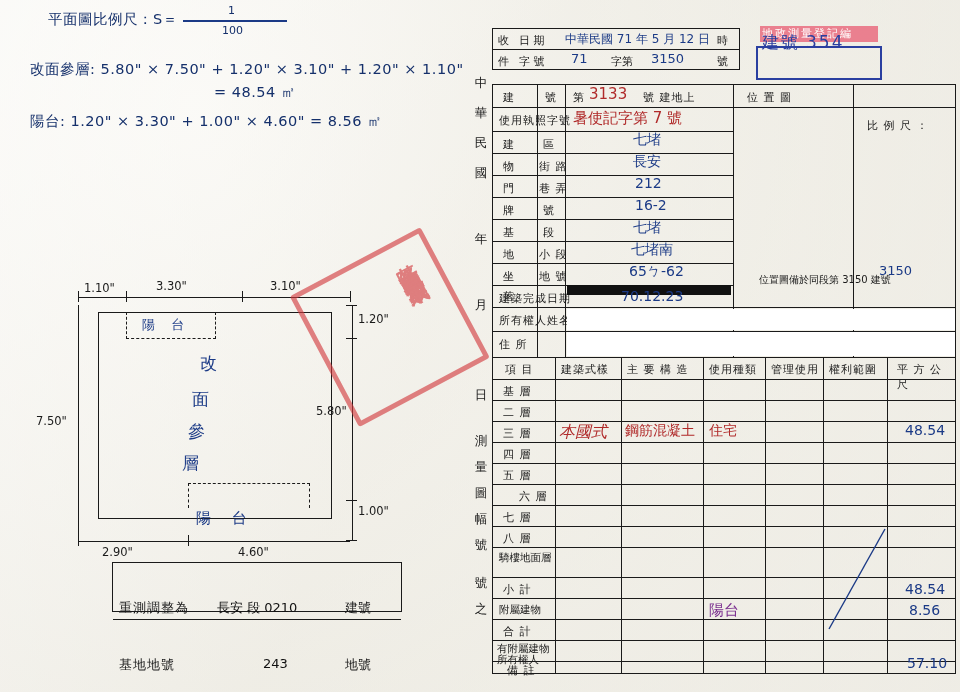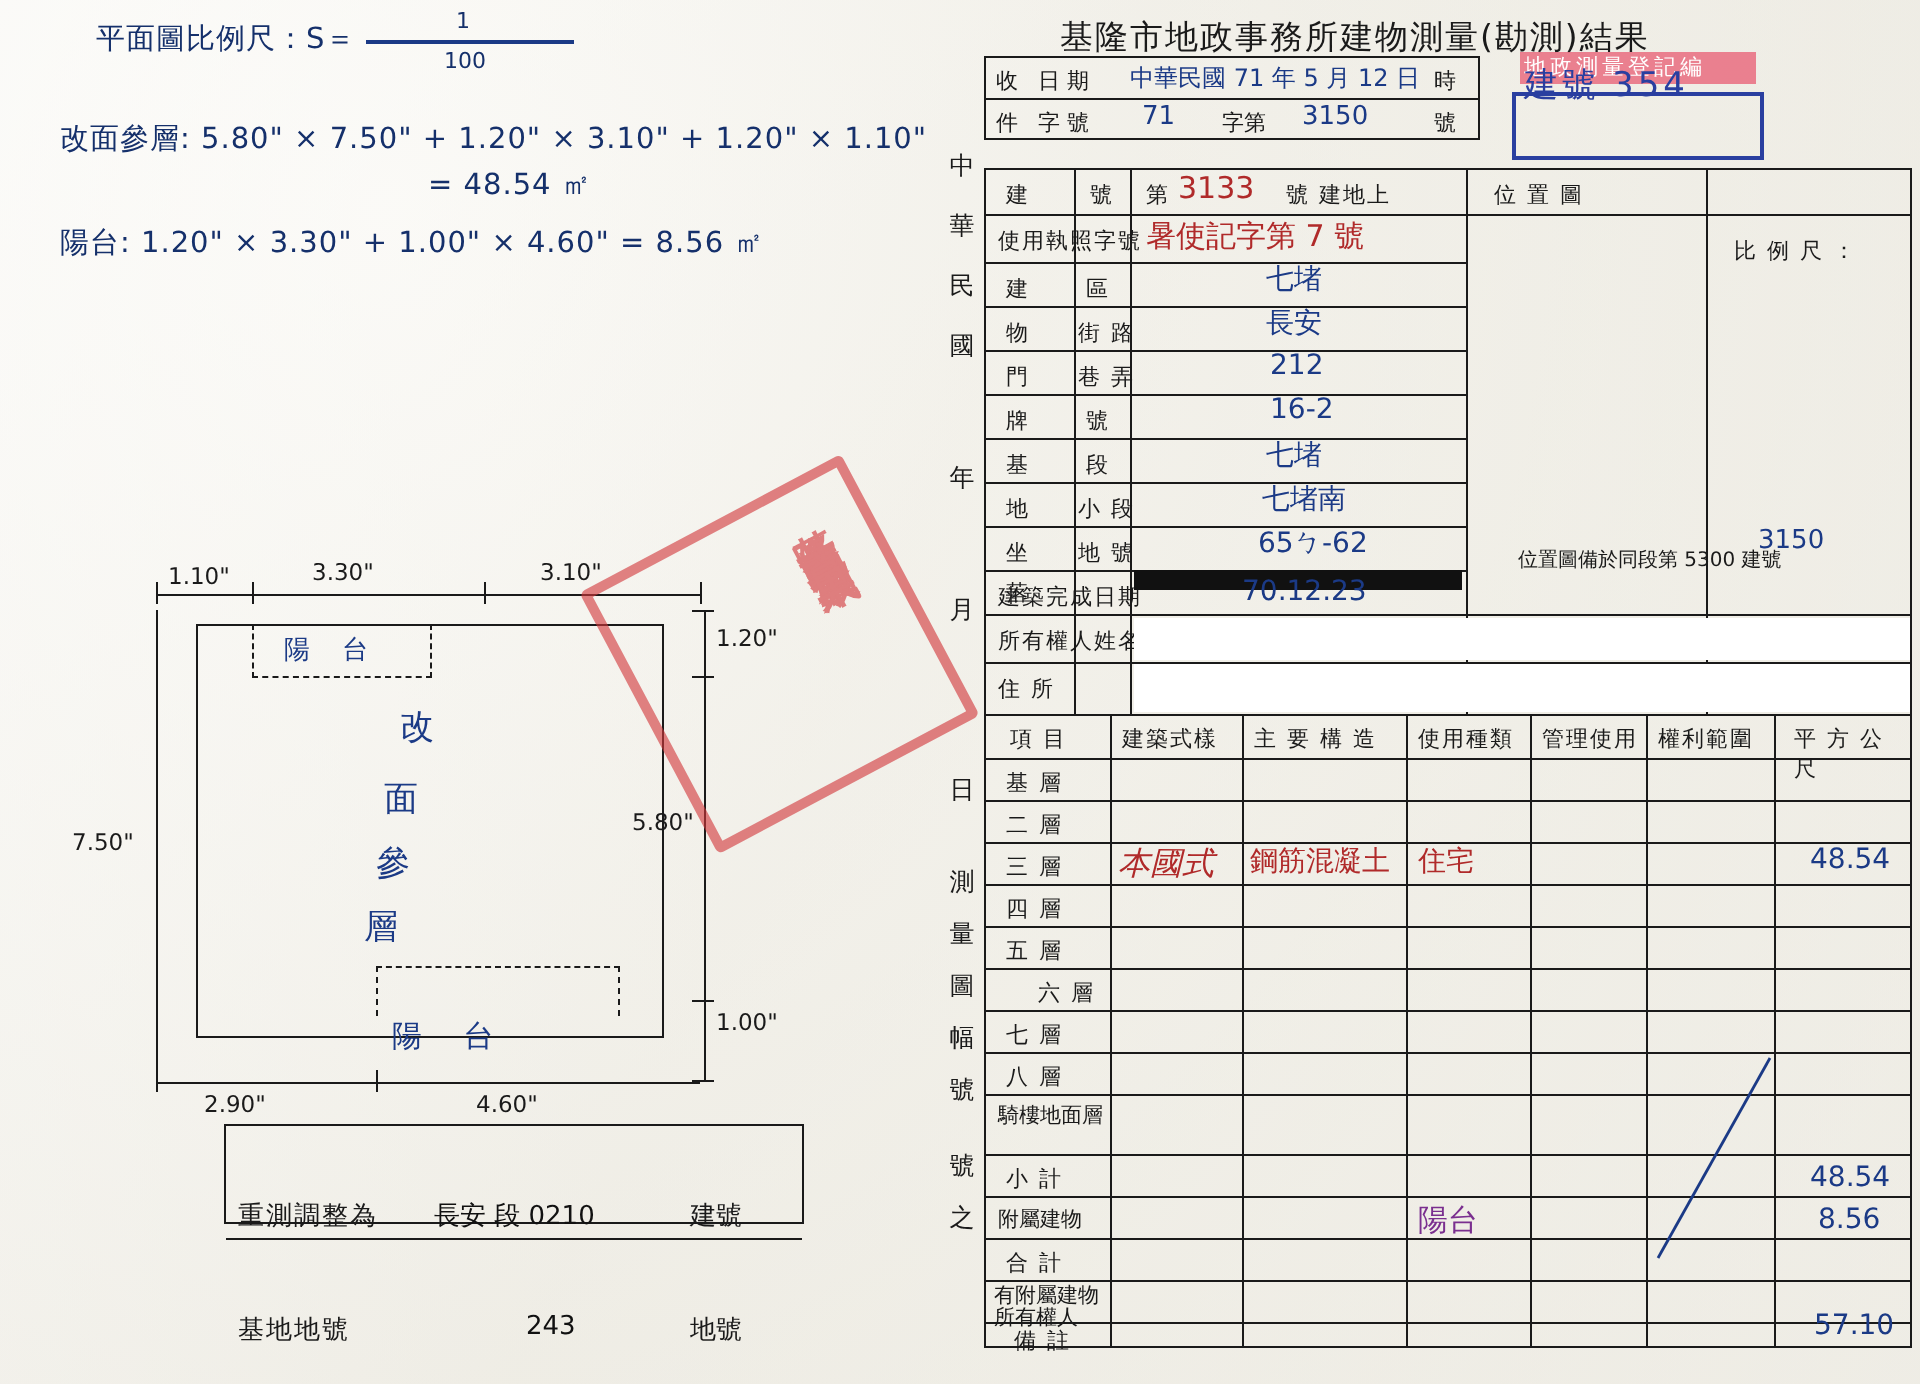--- a/index.html
+++ b/index.html
@@ -195,21 +195,20 @@
       <div class="row">
         <span class="lbl">基地地號</span>
         <span class="val hand-dark" style="left:150px;top:4px;">243</span>
         <span class="val" style="left:232px;top:4px;color:#1a1a1a;">地號</span>
       </div>
     </div>
   </div>
 
   <div id="right">
 
-    <div id="formtitle">基隆市地政事務所建物測量(勘測)結果</div>
     <div id="stampbox"></div>
     <div id="stamptxt">地政測量登記編</div>
     <div id="jianhao"></div>
     <div id="jianhaoTxt">
       <span>建號</span><span style="margin-left:6px;">354</span>
     </div>
 
     <div id="sideV">
       <div>中</div>
       <div>華</div>
@@ -315,21 +314,21 @@
 
       <span class="lbl" style="left:6px;top:206px;">建築完成日期</span>
       <div class="mask" style="left:74px;top:200px;width:164px;height:10px;"></div>
       <span class="hw" style="left:128px;top:203px;">70.12.23</span>
 
       <span class="lbl" style="left:6px;top:228px;">所有權人姓名</span>
       <span class="lbl" style="left:6px;top:252px;">住      所</span>
       <div class="redact" style="left:74px;top:224px;width:388px;height:21px;"></div>
       <div class="redact" style="left:74px;top:247px;width:388px;height:24px;"></div>
 
-      <span class="lbl2" style="left:266px;top:188px;font-size:10px;">位置圖備於同段第 5300 建號</span>
+      <span class="lbl2" style="left:266px;top:188px;font-size:10px;">位置圖備於同段第 3150 建號</span>
       <span class="hw" style="left:386px;top:178px;font-size:13px;">3150</span>
 
       <div class="vline" style="left:62px;top:272px;height:316px;"></div>
       <div class="vline" style="left:128px;top:272px;height:316px;"></div>
       <div class="vline" style="left:210px;top:272px;height:316px;"></div>
       <div class="vline" style="left:272px;top:272px;height:316px;"></div>
       <div class="vline" style="left:330px;top:272px;height:316px;"></div>
       <div class="vline" style="left:394px;top:272px;height:316px;"></div>
 
       <div class="hline" style="left:0;top:294px;width:462px;"></div>

